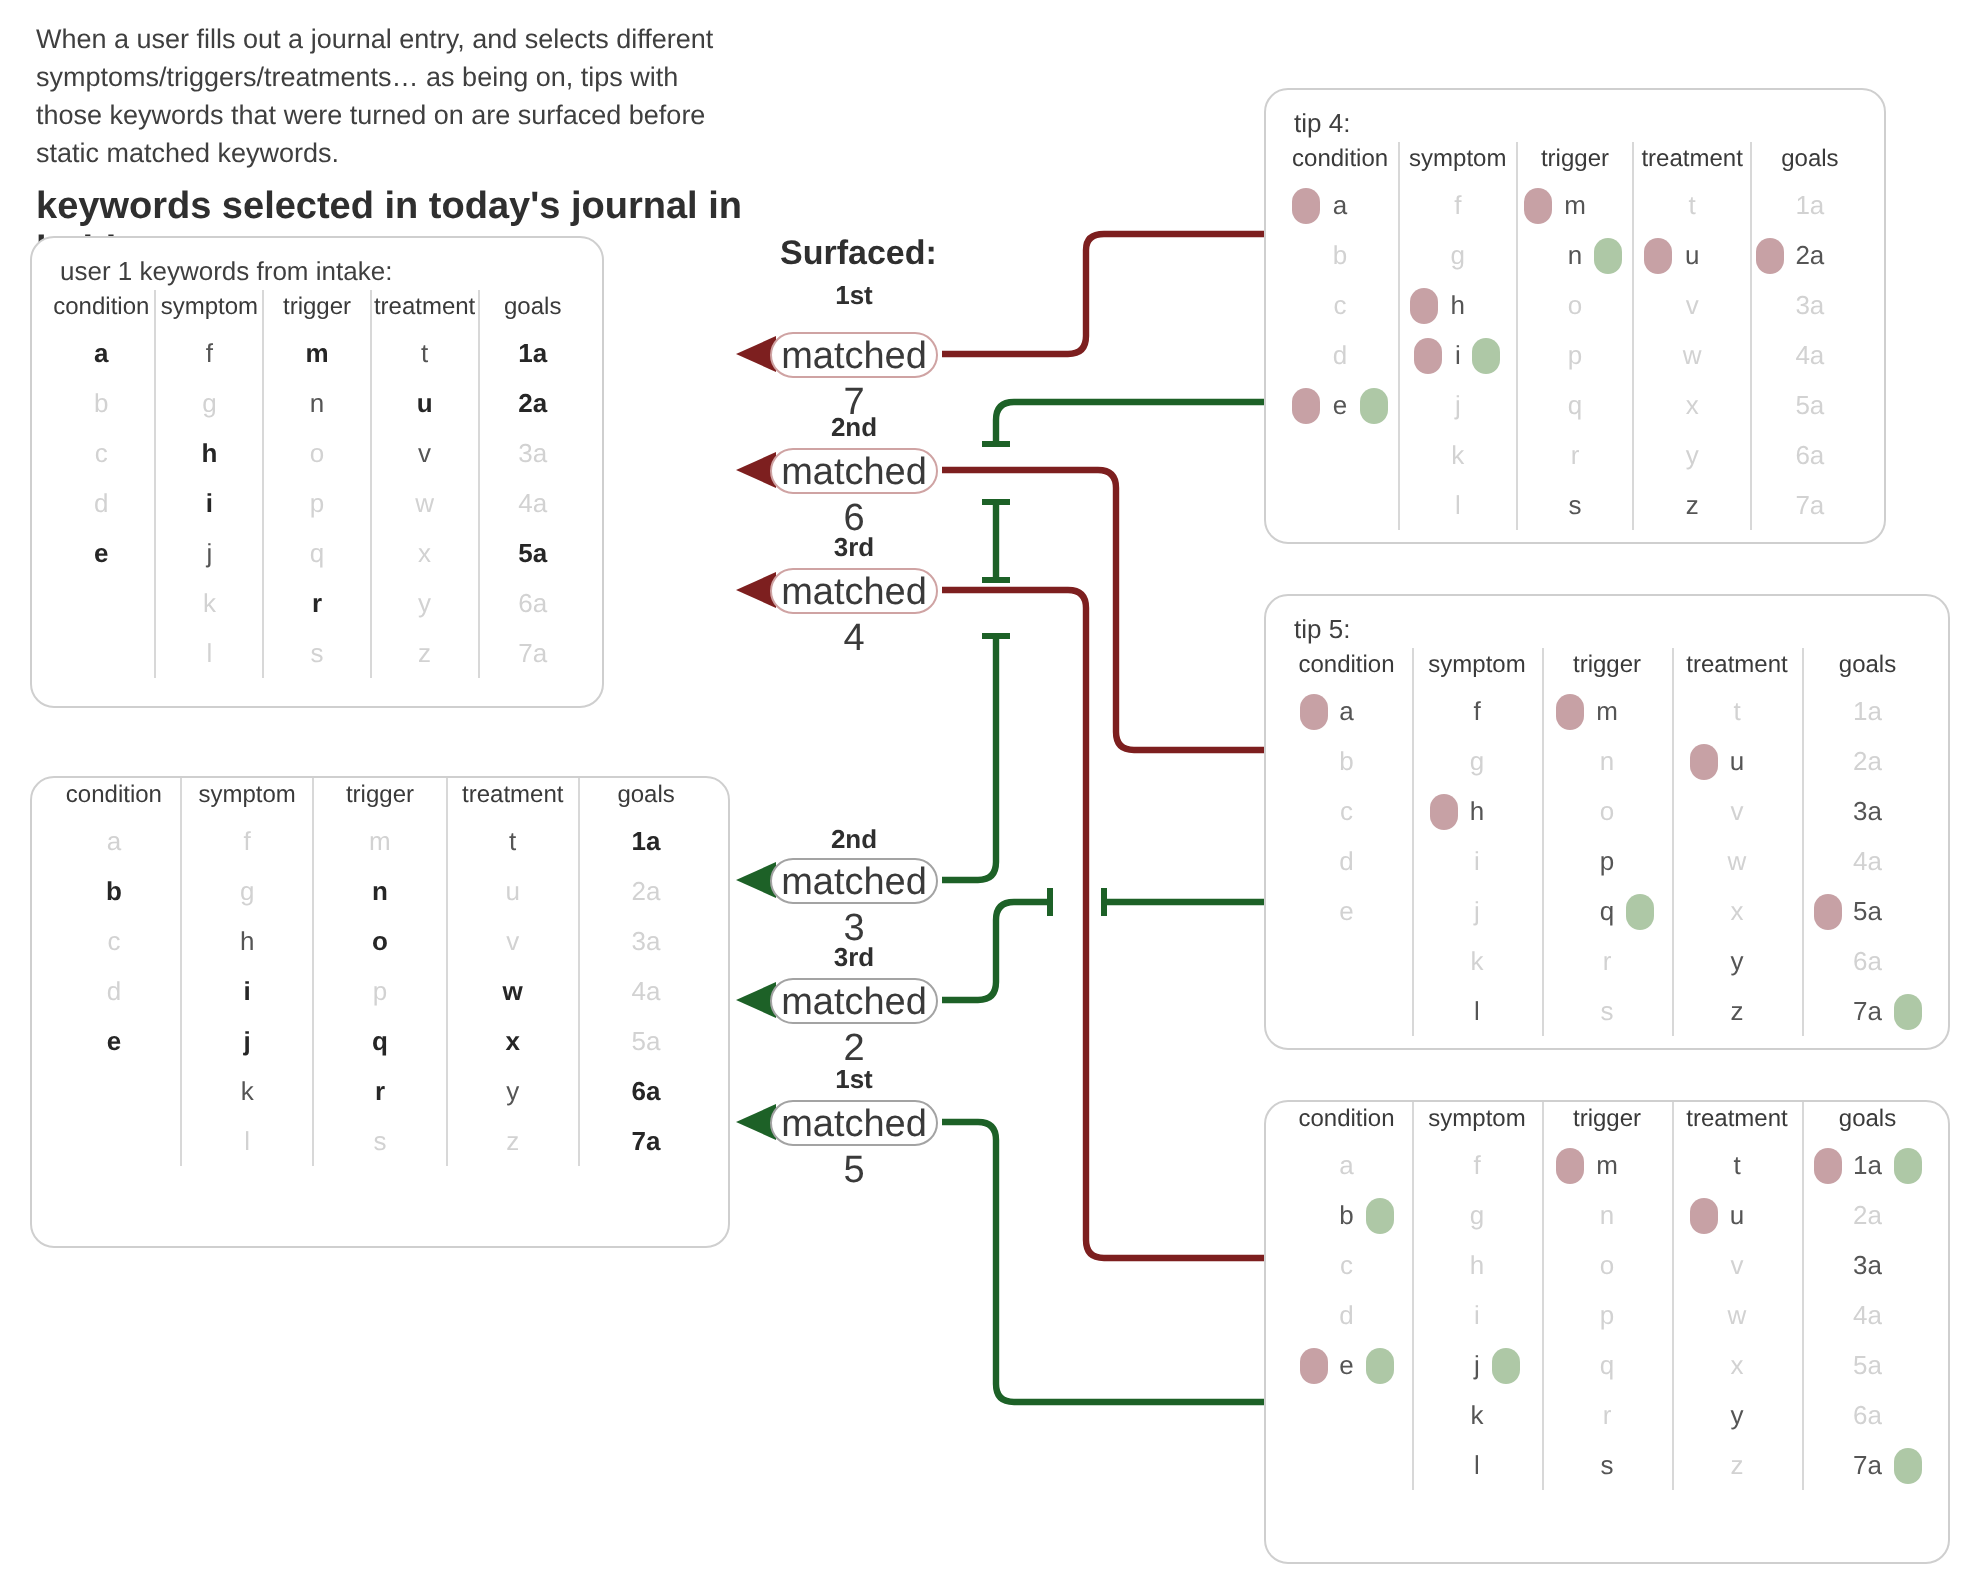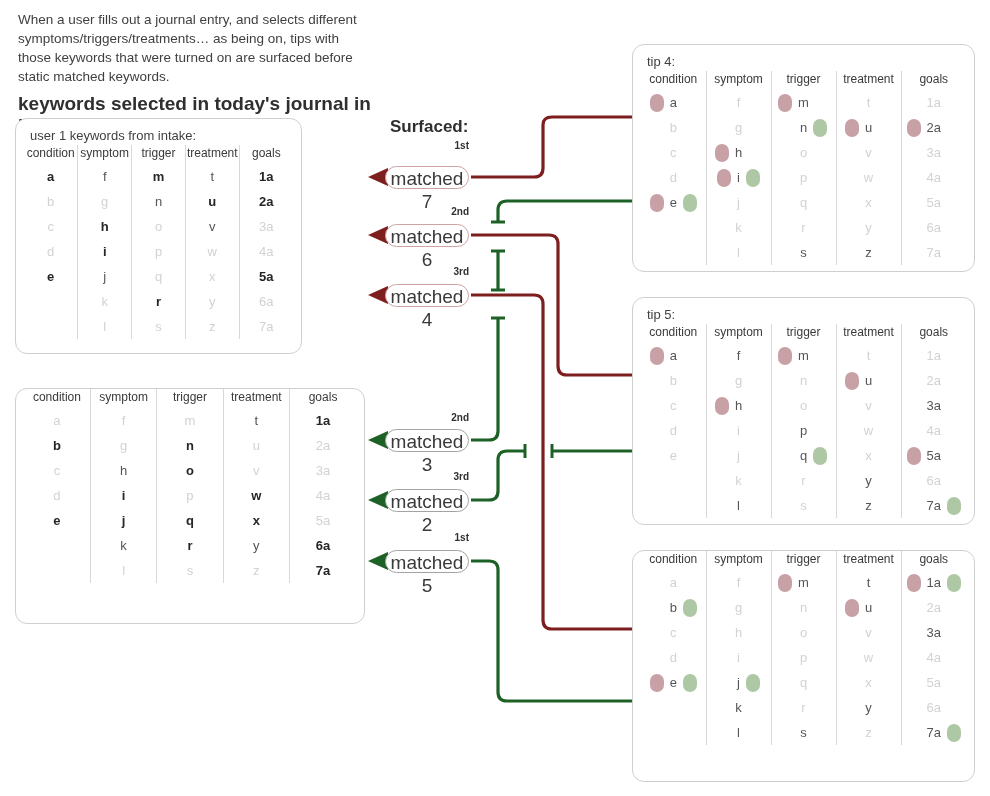--- a/index.html
+++ b/index.html
@@ -71,22 +71,22 @@
   .dot.pink{background:#c7a1a5;}
   .dot.green{background:#aec8a6;}
   .dot.left{right:100%;margin-right:6px;}
   .dot.right{left:100%;margin-left:6px;}
 
   
   #surfaced-title{
     left:390px;top:117px;font-size:17px;font-weight:bold;color:#2f2f2f;
   }
   .rank{
-    font-size:10px;font-weight:bold;color:#2f2f2f;
-    text-align:right;width:84px;
+    font-size:13px;font-weight:bold;color:#2f2f2f;
+    text-align:center;width:84px;
   }
   .badge{
     width:84px;height:23px;line-height:23px;
     text-align:center;font-size:19px;color:#3a3a3a;
     border-radius:12px;box-sizing:border-box;background:#fff;
   }
   .badge.red{border:1px solid #cfa3a3;}
   .badge.green{border:1px solid #a3a3a3;}
 
   
@@ -279,21 +279,21 @@
 
 <div class="abs rank" style="left:385px;top:412px;">2nd</div>
 <div class="abs badge green" style="left:385px;top:429px;">matched 3</div>
 
 <div class="abs rank" style="left:385px;top:471px;">3rd</div>
 <div class="abs badge green" style="left:385px;top:489px;">matched 2</div>
 
 <div class="abs rank" style="left:385px;top:532px;">1st</div>
 <div class="abs badge green" style="left:385px;top:550px;">matched 5</div>
 
-<div class="abs card" style="left:632px;top:44px;width:343px;height:228px;">
+<div class="abs card" style="left:632px;top:44px;width:311px;height:228px;">
   <div class="card-title">tip 4:</div>
   <div style="padding:0 8px;">
     <table class="kw">
       <thead>
           <tr>
         <th>condition</th>
         <th>symptom</th>
         <th>trigger</th>
         <th>treatment</th>
         <th>goals</th>

